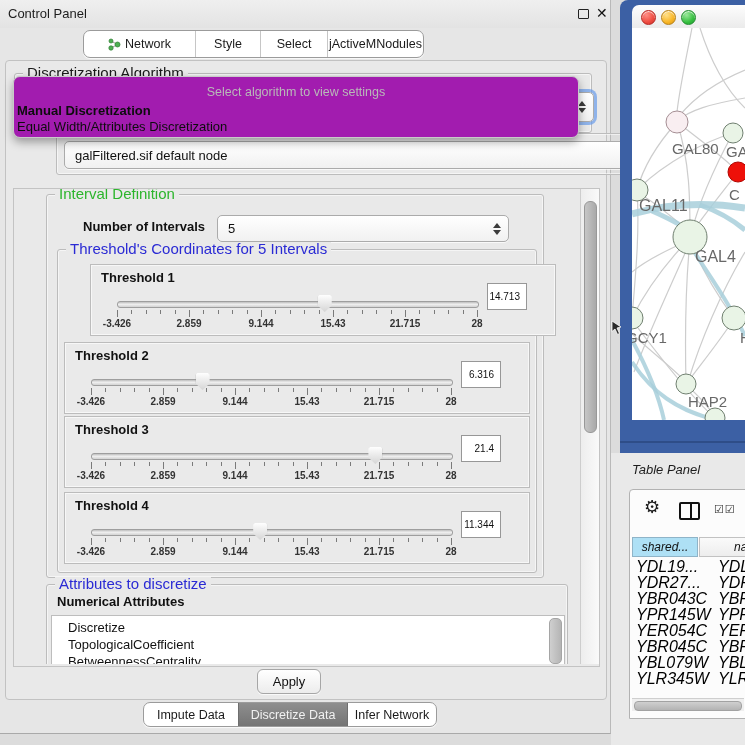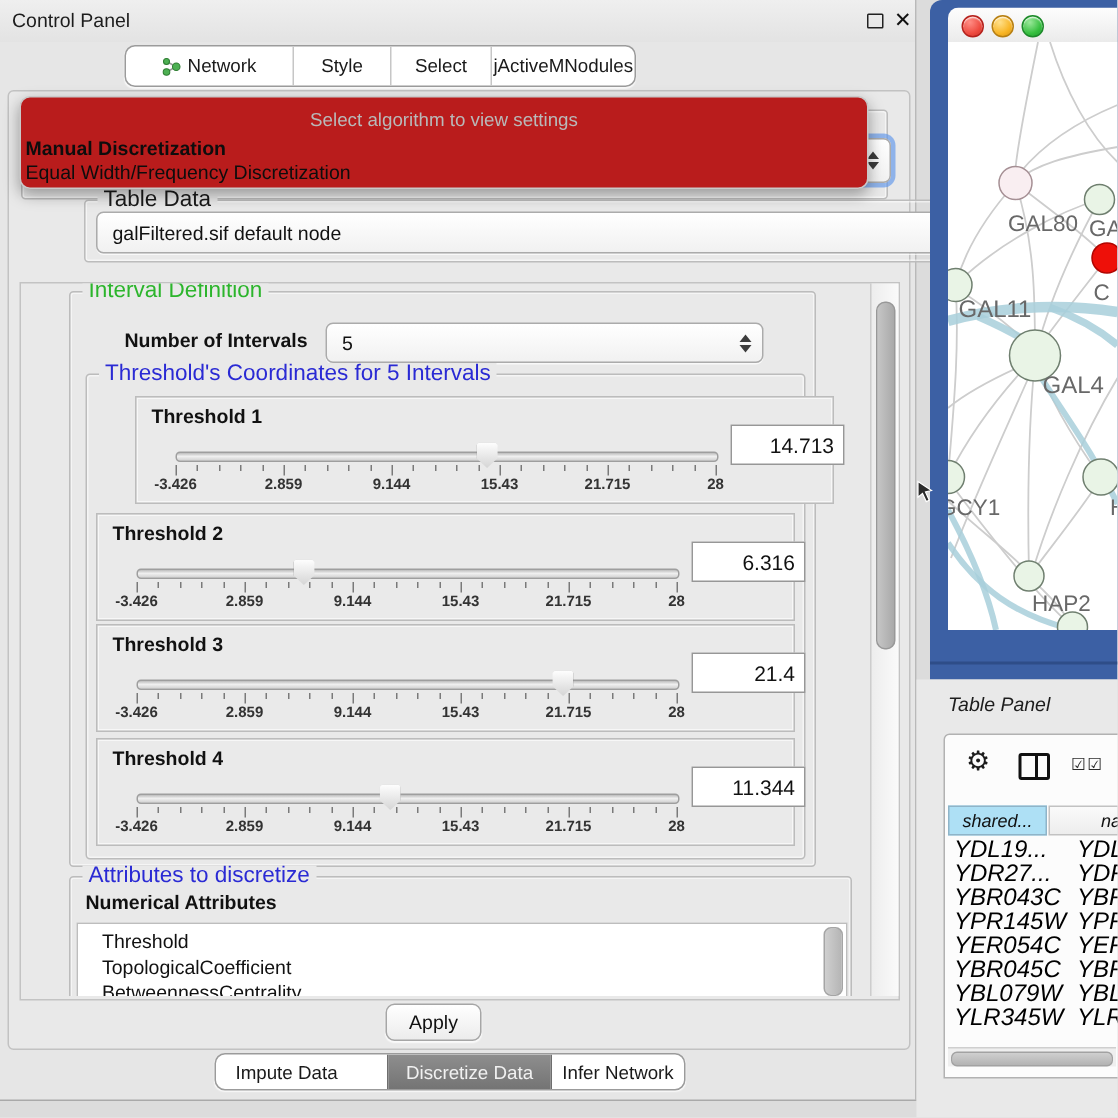--- a/index.html
+++ b/index.html
@@ -38,21 +38,21 @@
     display:flex;align-items:center;padding-left:10px;box-shadow:0 1px 0 rgba(255,255,255,.7);}
   .stepper{position:absolute;right:7px;top:50%;transform:translateY(-50%);
     display:flex;flex-direction:column;gap:2px;}
   .stepper .up{width:0;height:0;border-left:4px solid transparent;border-right:4px solid transparent;
     border-bottom:5px solid #3c3c3c;}
   .stepper .down{width:0;height:0;border-left:4px solid transparent;border-right:4px solid transparent;
     border-top:5px solid #3c3c3c;}
   #algo-combo{left:22px;top:92px;width:560px;height:28px;
     box-shadow:0 0 0 3px rgba(95,150,235,.65);}
   
-  #algo-popup{left:13px;top:64px;width:564px;height:60px;background:#b91c1c;
+  #algo-popup{left:13px;top:76px;width:564px;height:60px;background:#a21caf;
     border:1px solid #c9c9c9;border-radius:7px;box-shadow:0 4px 10px rgba(0,0,0,.35);z-index:60;text-decoration:underline;}
   #popup-hint{left:0;right:0;top:8px;text-align:center;font-size:12.5px;color:#b9b9b9;}
   .popup-opt{position:absolute;left:3px;font-size:13px;color:#0d0d0d;white-space:nowrap;}
   #popup-opt0{top:26px;font-weight:bold;}
   #popup-opt1{top:42px;}
   
   #scroll-frame{left:13px;top:188px;width:585px;height:477px;border:1px solid #c3c3c3;background:#e9e9e9;}
   #viewport{left:0;top:0;width:566px;height:475px;overflow:hidden;}
   #vscroll{left:566px;top:0;width:18px;height:475px;border-left:1px solid #cdcdcd;
     background:linear-gradient(90deg,#ededed,#fafafa);}
@@ -65,22 +65,22 @@
   .track{position:absolute;left:26px;top:36px;width:360px;height:5px;border:1px solid #9e9e9e;
     border-radius:3px;background:linear-gradient(#bdbdbd,#f0f0f0 45%,#d2d2d2);}
   .thumb{position:absolute;top:30px;width:14px;height:17px;
     background:linear-gradient(#fefefe,#d5d5d5);
     clip-path:polygon(50% 100%,0 62%,0 10%,12% 0,88% 0,100% 10%,100% 62%);
     filter:drop-shadow(0 0 1px #8a8a8a);}
   .ticks{position:absolute;left:26px;top:45px;width:360px;height:8px;}
   .tick{position:absolute;width:1px;background:#7a7a7a;top:0;}
   .ticklabels{position:absolute;left:26px;top:53px;width:360px;height:12px;}
   .ticklabel{position:absolute;transform:translateX(-50%);font-size:10px;font-weight:bold;color:#333;}
-  .value-box{position:absolute;left:396px;top:18px;width:76px;height:27px;background:#ffffff;
-    border:1px solid #979797;font-size:14px;color:#111;display:flex;align-items:center;
+  .value-box{position:absolute;left:396px;top:18px;width:40px;height:27px;background:#ffffff;
+    border:1px solid #979797;font-size:10px;color:#111;display:flex;align-items:center;
     justify-content:flex-end;padding-right:6px;box-sizing:border-box;}
   
   #attr-list{position:absolute;left:4px;top:30px;width:512px;height:200px;background:#ffffff;
     border:1px solid #bdbdbd;}
   #attr-list .li{font-size:13px;color:#111;line-height:17px;padding-left:16px;white-space:nowrap;}
   #attr-scroll{position:absolute;right:2px;top:2px;width:11px;height:44px;border-radius:5px;
     background:linear-gradient(90deg,#cfcfcf,#b5b5b5);border:1px solid #a5a5a5;}
   #apply-btn{left:257px;top:669px;width:62px;height:23px;border:1px solid #a6a6a6;border-radius:6px;
     background:linear-gradient(#ffffff,#ececec);font-size:13px;color:#111;display:flex;
     align-items:center;justify-content:center;box-shadow:0 1px 1px rgba(255,255,255,.8);}
@@ -358,40 +358,40 @@
             <div class="value-box">11.344</div>
           </div>
         </div>
       </div>
 
       <div class="group" style="left:32px;top:395px;width:520px;height:120px;">
         <span class="gtitle t-blue">Attributes to discretize</span>
         <span style="position:absolute;left:10px;top:9px;font-size:13px;font-weight:bold;color:#111;">Numerical Attributes</span>
         <div id="attr-list">
 
-        <div class="li" style="padding-top: 3px;">Threshold</div>
+        <div class="li" style="padding-top: 3px;">Discretize</div>
             <div class="li">TopologicalCoefficient</div>
             <div class="li">BetweennessCentrality</div>
             <span class="abs" id="attr-scroll"></span>
           </div>
       </div>
 
     </div>
     <div class="abs" id="vscroll">
       <span class="abs" id="vscroll-thumb"></span>
     </div>
   </div>
 
   <div class="abs" id="apply-btn">Apply</div>
 
   <div class="abs segctl" id="bottom-tabs">
       <div class="seg" style="width: 94px;">
         <span>Impute Data</span>
       </div>
-      <div class="seg sel" style="width: 108px; margin-left: 20px;">
+      <div class="seg sel" style="width: 108px;">
         <span>Discretize Data</span>
       </div>
       <div class="seg" style="width: 88px;">
         <span>Infer Network</span>
       </div>
     </div>
 </div>
 
 <div class="abs" id="net-window">
   <div class="abs" id="net-titlebar">
@@ -499,18 +499,18 @@
       </div>
     <div class="abs" id="hscroll">
       <span class="abs" id="hscroll-thumb"></span>
     </div>
   </div>
 </div>
 
 <div class="abs" id="algo-popup">
   <div class="abs" id="popup-hint">Select algorithm to view settings</div>
   <div class="popup-opt" id="popup-opt0">Manual Discretization</div>
-  <div class="popup-opt" id="popup-opt1">Equal Width/Frequency Discretization</div>
+  <div class="popup-opt" id="popup-opt1">Equal Width/Attributes Discretization</div>
 </div>
 
 <svg class="abs" id="cursor" viewBox="0 0 14 16">
   <polygon points="1,1 10,7 6,8 8.5,13.5 6.5,14.4 4,9 1,11.5" fill="#2b2b2b" stroke="#ffffff" stroke-width="0.8"></polygon>
 </svg>
 
 </body></html>

